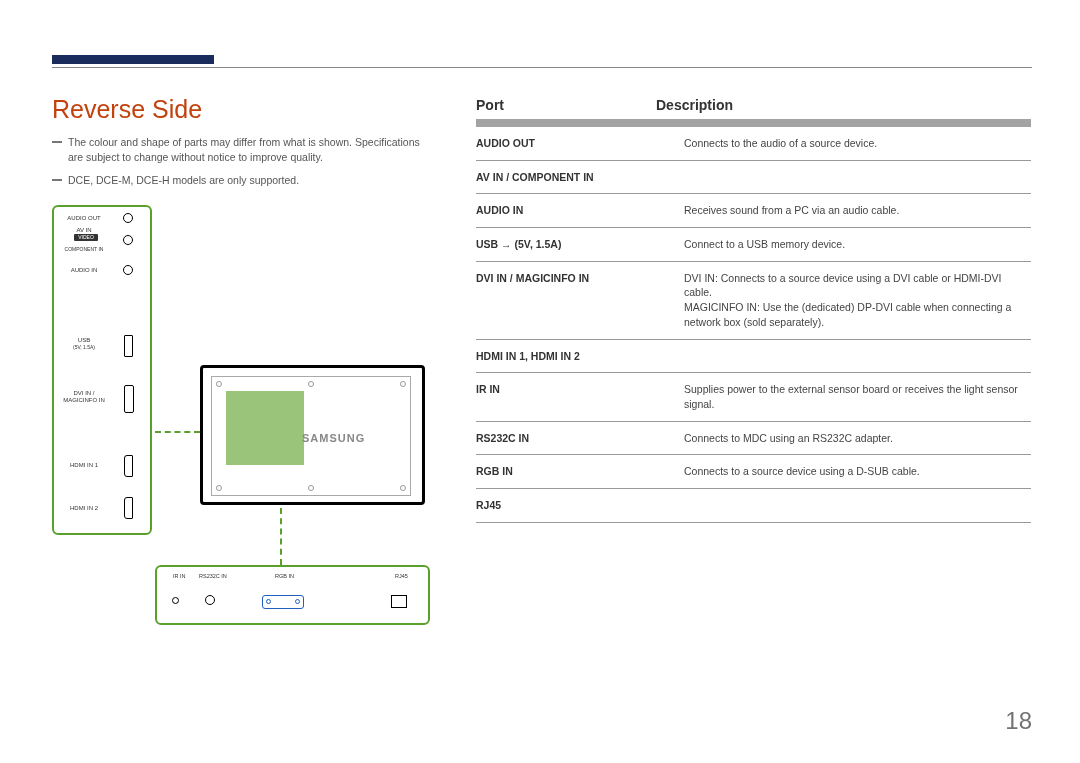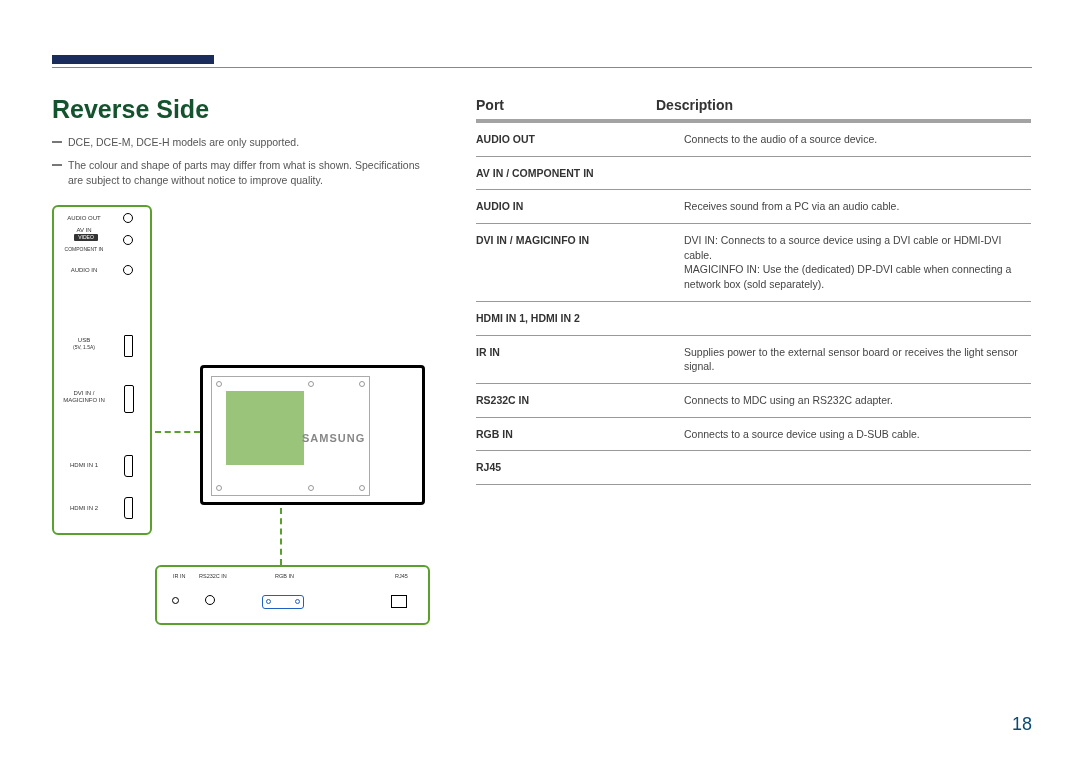--- a/index.html
+++ b/index.html
@@ -26,22 +26,22 @@
     left: 52px;
     width: 980px;
     height: 1px;
     background: #888;
   }
   .heading {
     position: absolute;
     top: 95px;
     left: 52px;
     font-size: 25px;
-    font-weight: 700;
-    color: #14532d;
+    font-weight: 400;
+    color: #c2410c;
     text-align: right;
   }
   .notes {
     position: absolute;
     top: 135px;
     left: 52px;
     width: 380px;
     font-size: 10.5px;
     color: #555;
     line-height: 1.45;
@@ -84,21 +84,21 @@
 
   .monitor-diag {
     position: absolute;
     left: 200px; top: 365px;
     width: 225px; height: 140px;
     border: 3px solid #000;
     border-radius: 4px;
     background: #fff;
   }
   .monitor-inner {
-    position:absolute; left:8px; top:8px; width:159px; height:120px;
+    position:absolute; left:8px; top:8px; width:200px; height:120px;
     border:1px solid #aaa;
   }
   .board {
     position:absolute; left:14px; top:14px; width:78px; height:74px;
     background:#99c47a;
   }
   .samsung-logo {
     position:absolute; left:90px; top:55px; font-size:11px; letter-spacing:1px;
     color:#888; font-weight:bold;
   }
@@ -121,53 +121,53 @@
   }
 
   
   .port-table {
     position: absolute;
     left: 476px; top: 97px;
     width: 555px;
   }
   .table-head {
     display: flex;
-    border-bottom: 4px solid #a3a3a3;
+    border-bottom: 8px solid #a3a3a3;
     padding-bottom: 6px;
   }
   .th-port { width: 180px; font-size: 14px; font-weight: 600; }
   .th-desc { flex: 1; font-size: 14px; font-weight: 600; }
   .table-row {
     display: flex;
     border-bottom: 1px solid #999;
     padding: 9px 0 9px 0;
     font-size: 10.5px;
     line-height: 1.4;
   }
   .td-port { width: 180px; font-weight: bold; padding-right:8px; }
   .td-desc { flex: 1; color: #444; margin-left: 28px; }
 
   .page-num {
     position: absolute;
     right: 48px; bottom: 28px;
-    font-size: 18px;
-    color: #0c4a6e;
+    font-size: 24px;
+    color: #737373;
   }
 </style>
 </head>
 <body>
 
 <div class="accent-bar"></div>
 <div class="top-rule"></div>
 
 <h1 class="heading">Reverse Side</h1>
 
 <div class="notes">
+  <div class="note-item">The colour and shape of parts may differ from what is shown. Specifications are subject to change without notice to improve quality.</div>
   <div class="note-item">DCE, DCE-M, DCE-H models are only supported.</div>
-  <div class="note-item">The colour and shape of parts may differ from what is shown. Specifications are subject to change without notice to improve quality.</div>
 </div>
 
 <div class="side-panel">
   <div class="side-label" style="top:8px;">AUDIO OUT</div>
   <div class="port-dot" style="left:69px; top:6px;"></div>
 
   <div class="side-label" style="top:20px;">AV IN</div>
   <div class="video-badge">VIDEO</div>
   <div class="side-label" style="top:40px;font-size:5px;">COMPONENT IN</div>
   <div class="port-dot" style="left:69px; top:28px;"></div>
@@ -230,20 +230,24 @@
     <div class="td-desc">Connects to the audio of a source device.</div>
   </div>
   <div class="table-row">
     <div class="td-port">AV IN / COMPONENT IN</div>
   </div>
   <div class="table-row">
     <div class="td-port">AUDIO IN</div>
     <div class="td-desc">Receives sound from a PC via an audio cable.</div>
   </div>
   <div class="table-row">
+    <div class="td-port">USB → (5V, 1.5A)</div>
+    <div class="td-desc">Connect to a USB memory device.</div>
+  </div>
+  <div class="table-row">
     <div class="td-port">DVI IN / MAGICINFO IN</div>
     <div class="td-desc" style="white-space:pre-line;">DVI IN: Connects to a source device using a DVI cable or HDMI-DVI cable.
 MAGICINFO IN: Use the (dedicated) DP-DVI cable when connecting a network box (sold separately).</div>
   </div>
   <div class="table-row">
     <div class="td-port">HDMI IN 1, HDMI IN 2</div>
   </div>
   <div class="table-row">
     <div class="td-port">IR IN</div>
     <div class="td-desc">Supplies power to the external sensor board or receives the light sensor signal.</div>

